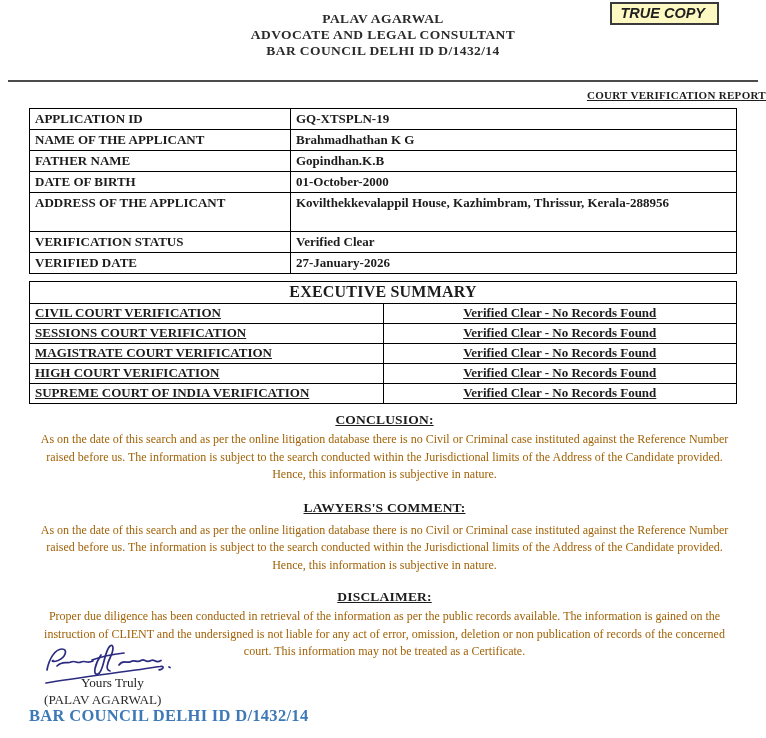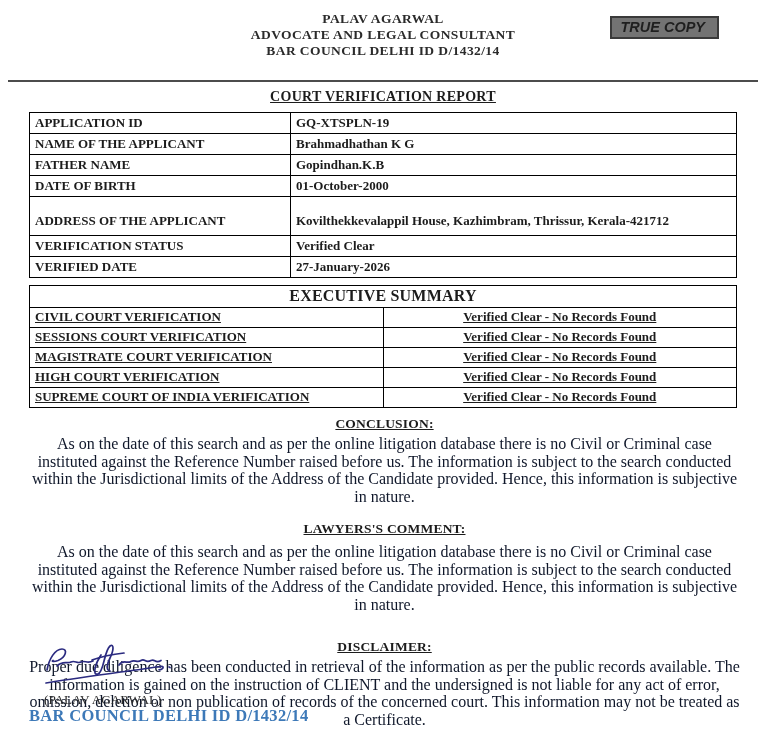--- a/index.html
+++ b/index.html
@@ -18,42 +18,42 @@
   }
   .letterhead div {
     font-weight:bold;
     font-size:13.5px;
     line-height:16px;
     letter-spacing:0.4px;
     color:#2b2b2b;
   }
   .stamp {
     position:absolute;
-    top:16px;
+    top:2px;
     right:47px;
     border:2px solid #3a3a3a;
     padding:1px 12px 2px 8px;
     font-family:"Liberation Sans", sans-serif;
     font-style:italic;
     font-weight:bold;
     font-size:14.5px;
     color:#1f1f1f;
-    background:#737373;
+    background:#fef9c3;
   }
   .rule {
     margin:21px 8px 0 8px;
     border-top:2.5px solid #4c4c4c;
   }
 
   
   .report-title {
     margin-top:7px;
-    text-align:center;
-    font-weight:bold;
-    font-size:14px;
+    text-align:right;
+    font-weight:bold;
+    font-size:11px;
     text-decoration:underline;
     letter-spacing:0.3px;
   }
 
   
   table {
     border-collapse:collapse;
     width:708px;
     margin-left:29px;
     table-layout:fixed;
@@ -63,45 +63,45 @@
   td, th {
     border:1.6px solid #000;
     font-size:13px;
     font-weight:bold;
     padding:1px 5px 2px 5px;
     overflow:hidden;
     white-space:nowrap;
   }
   .applicant td { height:21px; }
   .applicant td.c1 { width:261px; }
-  .applicant tr.tall td { height:39px; vertical-align:top; padding-top:16px; }
+  .applicant tr.tall td { height:39px; vertical-align:top; padding-top:2px; }
   .summary th {
     text-align:center; height:19px; font-size:16px; letter-spacing:0.2px;
   }
   .summary td { height:20px;text-decoration:underline; }
   .summary td.c1 { width:266px; }
   .summary td.c2 { text-align:center; }
 
   
   .section { margin:8px 26px 0 29px;text-align:center; }
   .section .heading {
     font-weight:bold;
     font-size:13.5px;
     text-decoration:underline;
     letter-spacing:0.2px;
   }
   .section .body {
     margin-top:3px;
-    font-size:16px;
+    font-size:12px;
     line-height:17.5px;
-    color:#0f172a;
+    color:#a16207;
   }
   #section-lawyers { margin-top:16px; }
   #section-lawyers .body { margin-top:6px; }
-  #section-disclaimer { margin-top:26px; }
+  #section-disclaimer { margin-top:15px; }
 
   
   .salutation {
     margin:14px 0 16px 81px;
     font-size:13.2px;
   }
   .signature {
     position:absolute;
     left:42px;
     top:640px;
@@ -151,21 +151,21 @@
   <tr>
     <td class="c1">FATHER NAME</td>
     <td>Gopindhan.K.B</td>
   </tr>
   <tr>
     <td class="c1">DATE OF BIRTH</td>
     <td>01-October-2000</td>
   </tr>
   <tr class="tall">
     <td class="c1">ADDRESS OF THE APPLICANT</td>
-    <td>Kovilthekkevalappil House, Kazhimbram, Thrissur, Kerala-421712</td>
+    <td>Kovilthekkevalappil House, Kazhimbram, Thrissur, Kerala-288956</td>
   </tr>
   <tr>
     <td class="c1">VERIFICATION STATUS</td>
     <td>Verified Clear</td>
   </tr>
   <tr>
     <td class="c1">VERIFIED DATE</td>
     <td>27-January-2026</td>
   </tr>
 </tbody>

